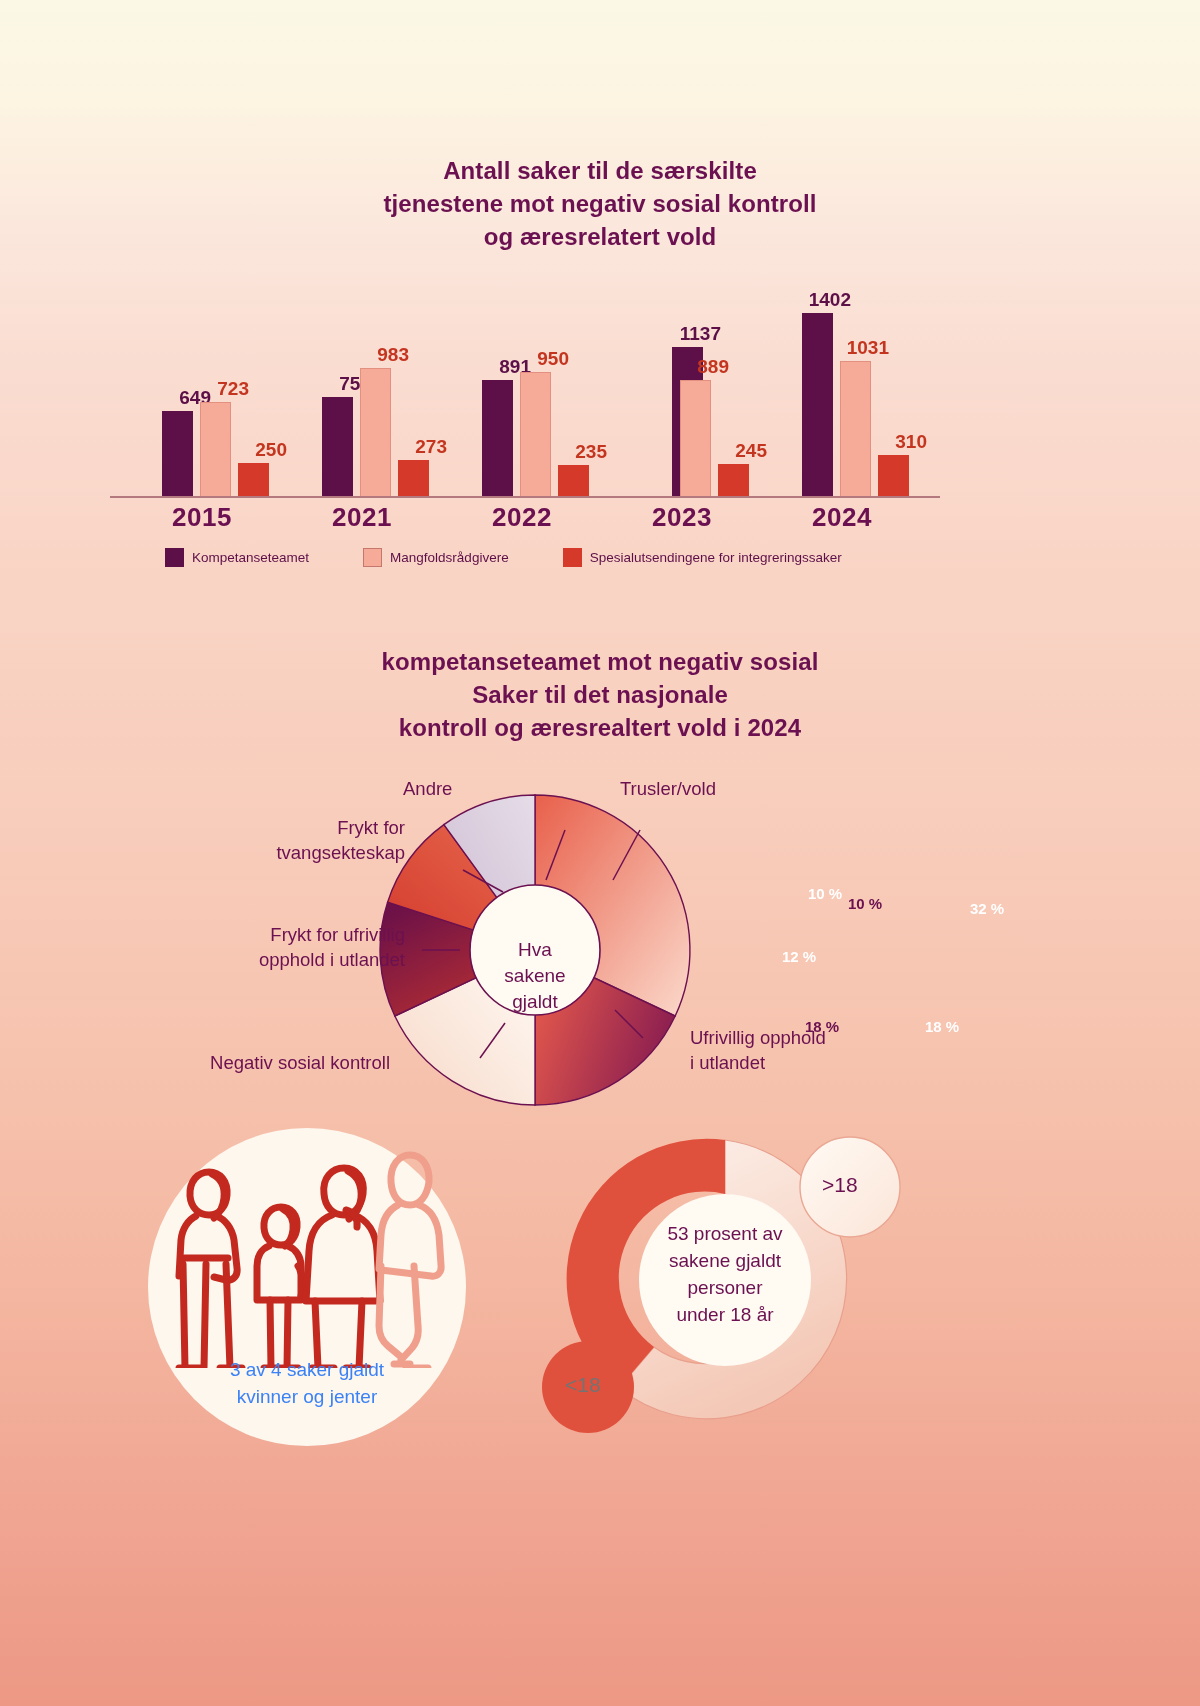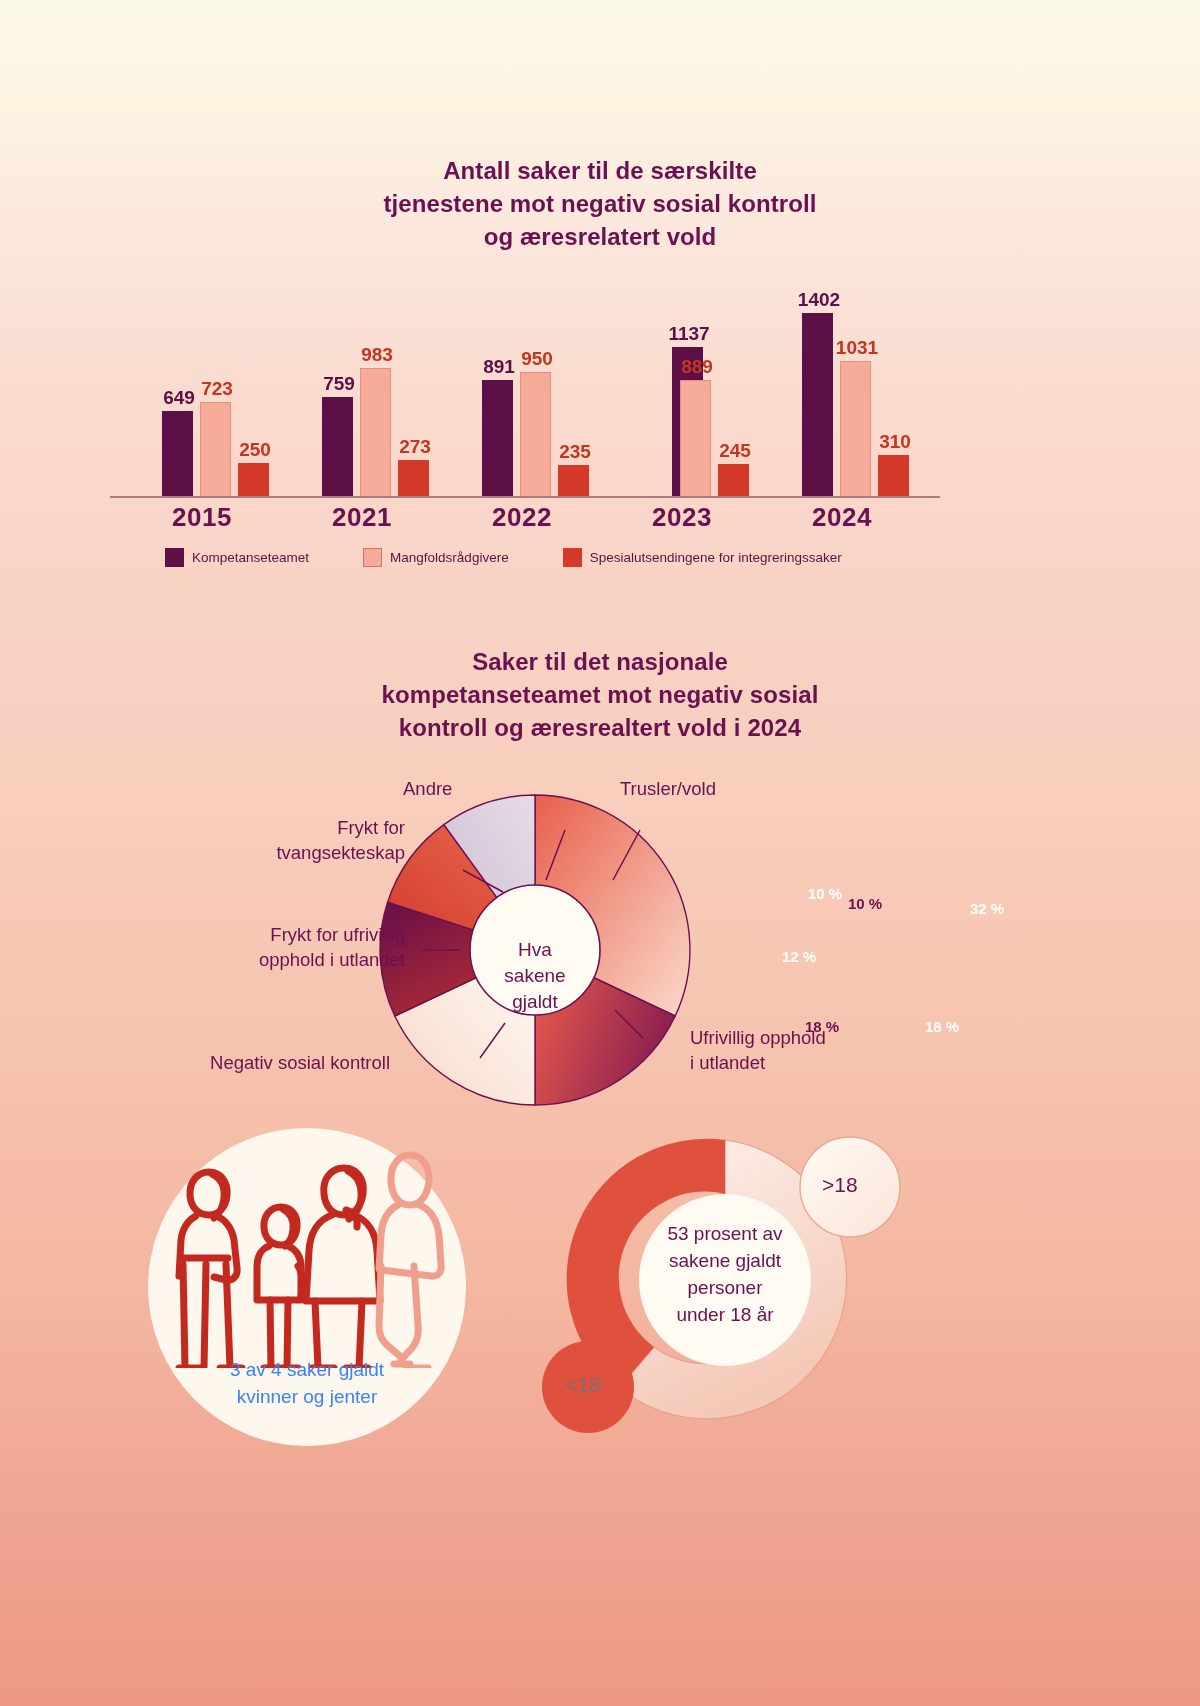--- a/index.html
+++ b/index.html
@@ -48,21 +48,21 @@
     position: absolute; bottom: 0; width: 31px;
     border: 1px solid rgba(107,16,80,.25);
     border-bottom: none;
   }
   .bar.c0 { background: #5d0f48; border-color: #5d0f48; }
   .bar.c1 { background: #f6ab99; border-color: #e39080; }
   .bar.c2 { background: #d4392a; border-color: #d4392a; }
   .bar-val {
     position: absolute; bottom: 100%;
     width: 64px; margin-left: -16px;
-    text-align: center;
+    text-align: right;
     font-weight: bold; font-size: 19px;
     padding-bottom: 3px;
   }
   .bar-val.c0 { color: #5d0f48; }
   .bar-val.c1, .bar-val.c2 { color: #c43520; }
 
   .year-label {
     position: absolute;
     top: 502px;
     width: 160px;
@@ -216,22 +216,22 @@
       <span class="legend-swatch c1"></span>
       <span class="legend-text">Mangfoldsrådgivere</span>
     </div>
     <div class="legend-item">
       <span class="legend-swatch c2"></span>
       <span class="legend-text">Spesialutsendingene for integreringssaker</span>
     </div>
   </div>
 
   <div class="chart-title" style="left:300px; top:645px; width:600px;">
+    <div>kompetanseteamet mot negativ sosial</div>
     <div>Saker til det nasjonale</div>
-    <div>kompetanseteamet mot negativ sosial</div>
     <div>kontroll og æresrealtert vold i 2024</div>
   </div>
 
   <div id="donut-section">
     <svg id="donut-svg" width="480" height="340" viewBox="0 0 480 340">
       <defs>
         <linearGradient id="gTrusler" x1="0" y1="0" x2="1" y2="1">
           <stop offset="0%" stop-color="#e8604b"></stop>
           <stop offset="100%" stop-color="#fbd9cb"></stop>
         </linearGradient>

